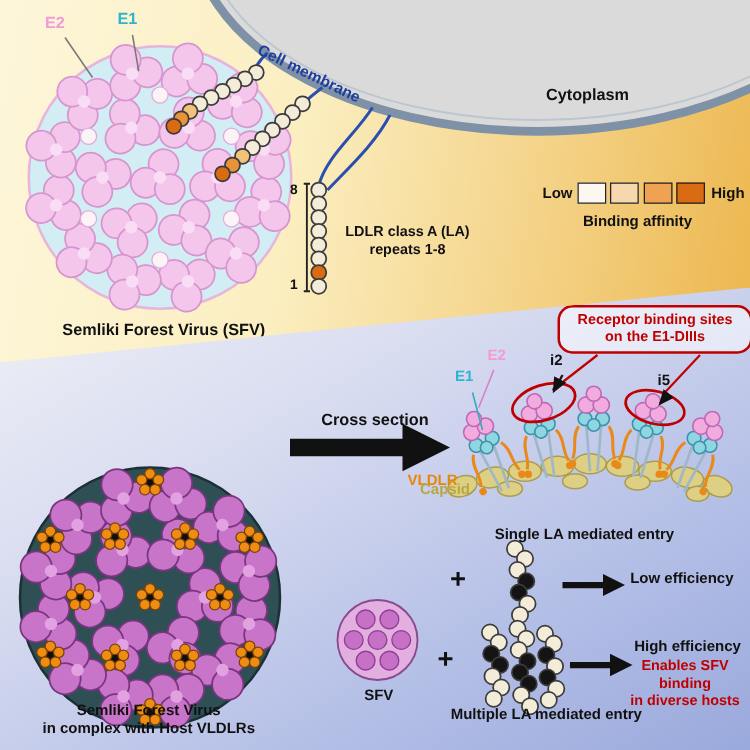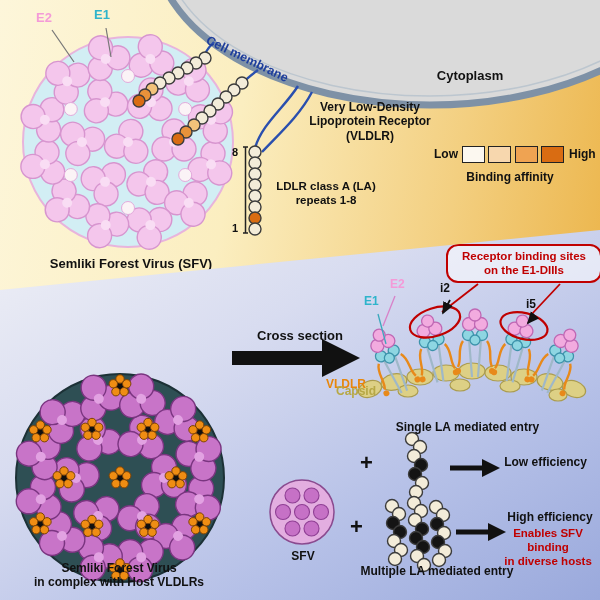--- a/index.html
+++ b/index.html
@@ -132,23 +132,20 @@
         <circle class="bd bdo3" cx="255" cy="218" r="6"></circle>
           <circle class="bd" cx="255" cy="229" r="6"></circle>
         <path d="M 248,147 L 243,147 M 245.5,147 L 245.5,233 M 248,233 L 243,233" stroke="#222" stroke-width="1.5" fill="none"></path>
       </g>
     </svg>
 
     <span class="lbl f13" style="left: 36px; top: 10px; color: rgb(244, 154, 216);">E2</span>
     <span class="lbl f13" style="left: 94px; top: 7px; color: rgb(46, 180, 203);">E1</span>
     <span class="lbl f13 center" style="left:410px;top:22px;width:120px;margin-top:46px;">Cytoplasm</span>
     <span class="lbl rot-membrane" style="left: 210px; top: 33px; color: rgb(30, 62, 156);">Cell membrane</span>
-    <span class="lbl f12 center preline" style="left:290px;top:100px;width:160px;">Very Low-Density
-Lipoprotein Receptor
-(VLDLR)</span>
     <span class="lbl f11 center" style="left:228px;top:146px;width:14px;">8</span>
     <span class="lbl f11 center" style="left:228px;top:222px;width:14px;">1</span>
     <span class="lbl center preline" style="left:264px;top:180px;width:124px;font-size:11.5px;">LDLR class A (LA)
 repeats 1-8</span>
 
     <div class="legend-row">
       <span class="lbl f12" style="position:static;">Low</span>
       <span class="swatch" style="background-color: rgb(252, 248, 240);"></span>
       <span class="swatch" style="background-color: rgb(247, 215, 174);"></span>
       <span class="swatch" style="background-color: rgb(239, 163, 82);"></span>

